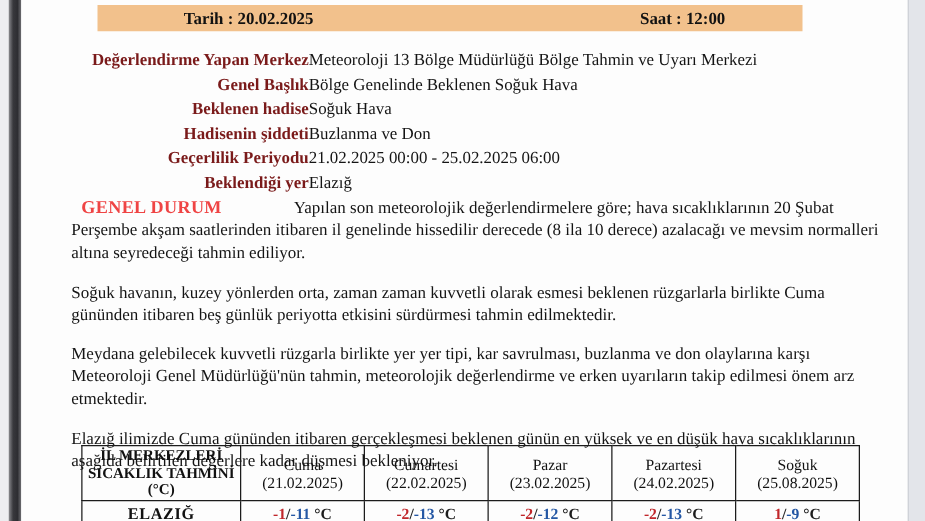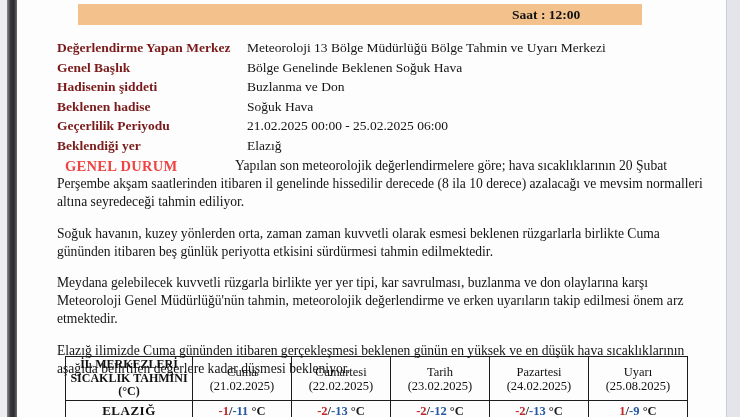--- a/index.html
+++ b/index.html
@@ -28,21 +28,21 @@
   .orange-bar span{
     position:absolute;top:0;line-height:21px;
     font-weight:bold;font-size:13.5px;color:#111;white-space:nowrap;
   }
   .date-label{left:69px;}
   .time-label{left:434px;}
   .fields{position:absolute;left:40px;top:41px;width:660px;}
   .field-row{display:flex;align-items:flex-start;margin-bottom:5px;}
   .field-label{
     width:190px;flex:0 0 190px;
-    color:#7a1a1a;font-weight:bold;font-size:13.5px;line-height:14.5px;
+    color:#7a1a1a;font-weight:bold;font-size:13.5px;line-height:14.5px;text-align:right;
   }
   .field-value{
     color:#141414;font-size:13.5px;line-height:14.5px;text-align:right;
   }
   .genel{
     position:absolute;left:40px;top:157px;width:650px;
     font-size:13.6px;line-height:18.2px;color:#141414;
   }
   .genel p{margin:0 0 13px 0;}
   .genel-heading{
@@ -72,39 +72,40 @@
 </style>
 </head>
 <body>
 
 <div class="left-band"></div>
 <div class="right-gutter"></div>
 
 <div class="page">
 
   <div class="orange-bar">
+    <span class="date-label">Tarih : 20.02.2025</span>
     <span class="time-label">Saat : 12:00</span>
   </div>
 
   <div class="fields">
     <div class="field-row">
       <div class="field-label">Değerlendirme Yapan Merkez</div>
       <div class="field-value">Meteoroloji 13 Bölge Müdürlüğü Bölge Tahmin ve Uyarı Merkezi</div>
     </div>
     <div class="field-row">
       <div class="field-label">Genel Başlık</div>
       <div class="field-value">Bölge Genelinde Beklenen Soğuk Hava</div>
     </div>
     <div class="field-row">
+      <div class="field-label">Beklenen hadise</div>
+      <div class="field-value">Soğuk Hava</div>
+    </div>
+    <div class="field-row">
       <div class="field-label">Hadisenin şiddeti</div>
       <div class="field-value">Buzlanma ve Don</div>
-    </div>
-    <div class="field-row">
-      <div class="field-label">Beklenen hadise</div>
-      <div class="field-value">Soğuk Hava</div>
     </div>
     <div class="field-row">
       <div class="field-label">Geçerlilik Periyodu</div>
       <div class="field-value">21.02.2025 00:00 - 25.02.2025 06:00</div>
     </div>
     <div class="field-row">
       <div class="field-label">Beklendiği yer</div>
       <div class="field-value">Elazığ</div>
     </div>
   </div>
@@ -122,29 +123,29 @@
       <th class="th-main col-city">İL MERKEZLERİ SICAKLIK TAHMİNİ (°C)</th>
       <th class="th-day col-day">
         <div>Cuma</div>
         <div>(21.02.2025)</div>
       </th>
       <th class="th-day col-day">
         <div>Cumartesi</div>
         <div>(22.02.2025)</div>
       </th>
       <th class="th-day col-day">
-        <div>Tarih</div>
+        <div>Pazar</div>
         <div>(23.02.2025)</div>
       </th>
       <th class="th-day col-day">
         <div>Pazartesi</div>
         <div>(24.02.2025)</div>
       </th>
       <th class="th-day col-day">
-        <div>Uyarı</div>
+        <div>Soğuk</div>
         <div>(25.08.2025)</div>
       </th>
     </tr>
     <tr>
       <td class="city-cell">ELAZIĞ</td>
       <td class="temp-cell">
         <span class="t-high">-1</span><span class="t-sep">/</span><span class="t-low">-11</span> <span class="t-unit">°C</span>
       </td>
       <td class="temp-cell">
         <span class="t-high">-2</span><span class="t-sep">/</span><span class="t-low">-13</span> <span class="t-unit">°C</span>

